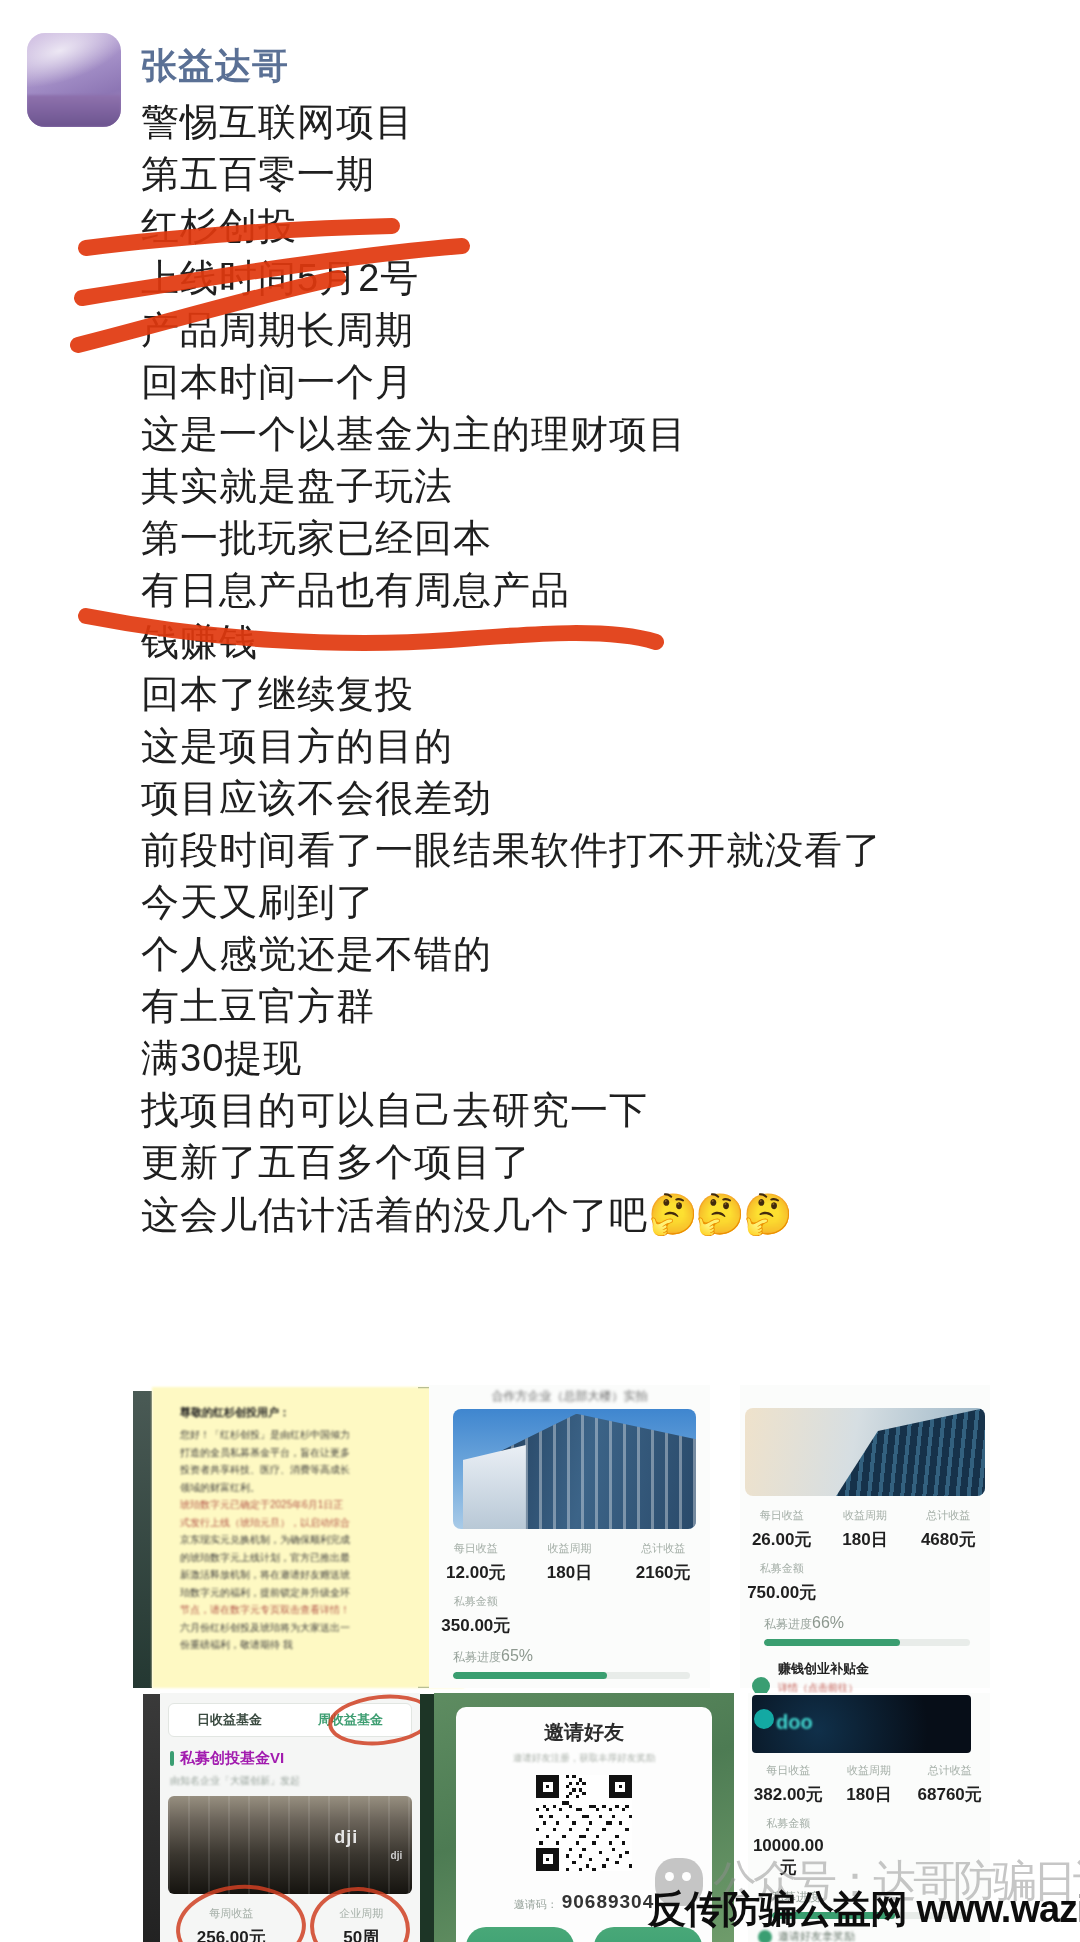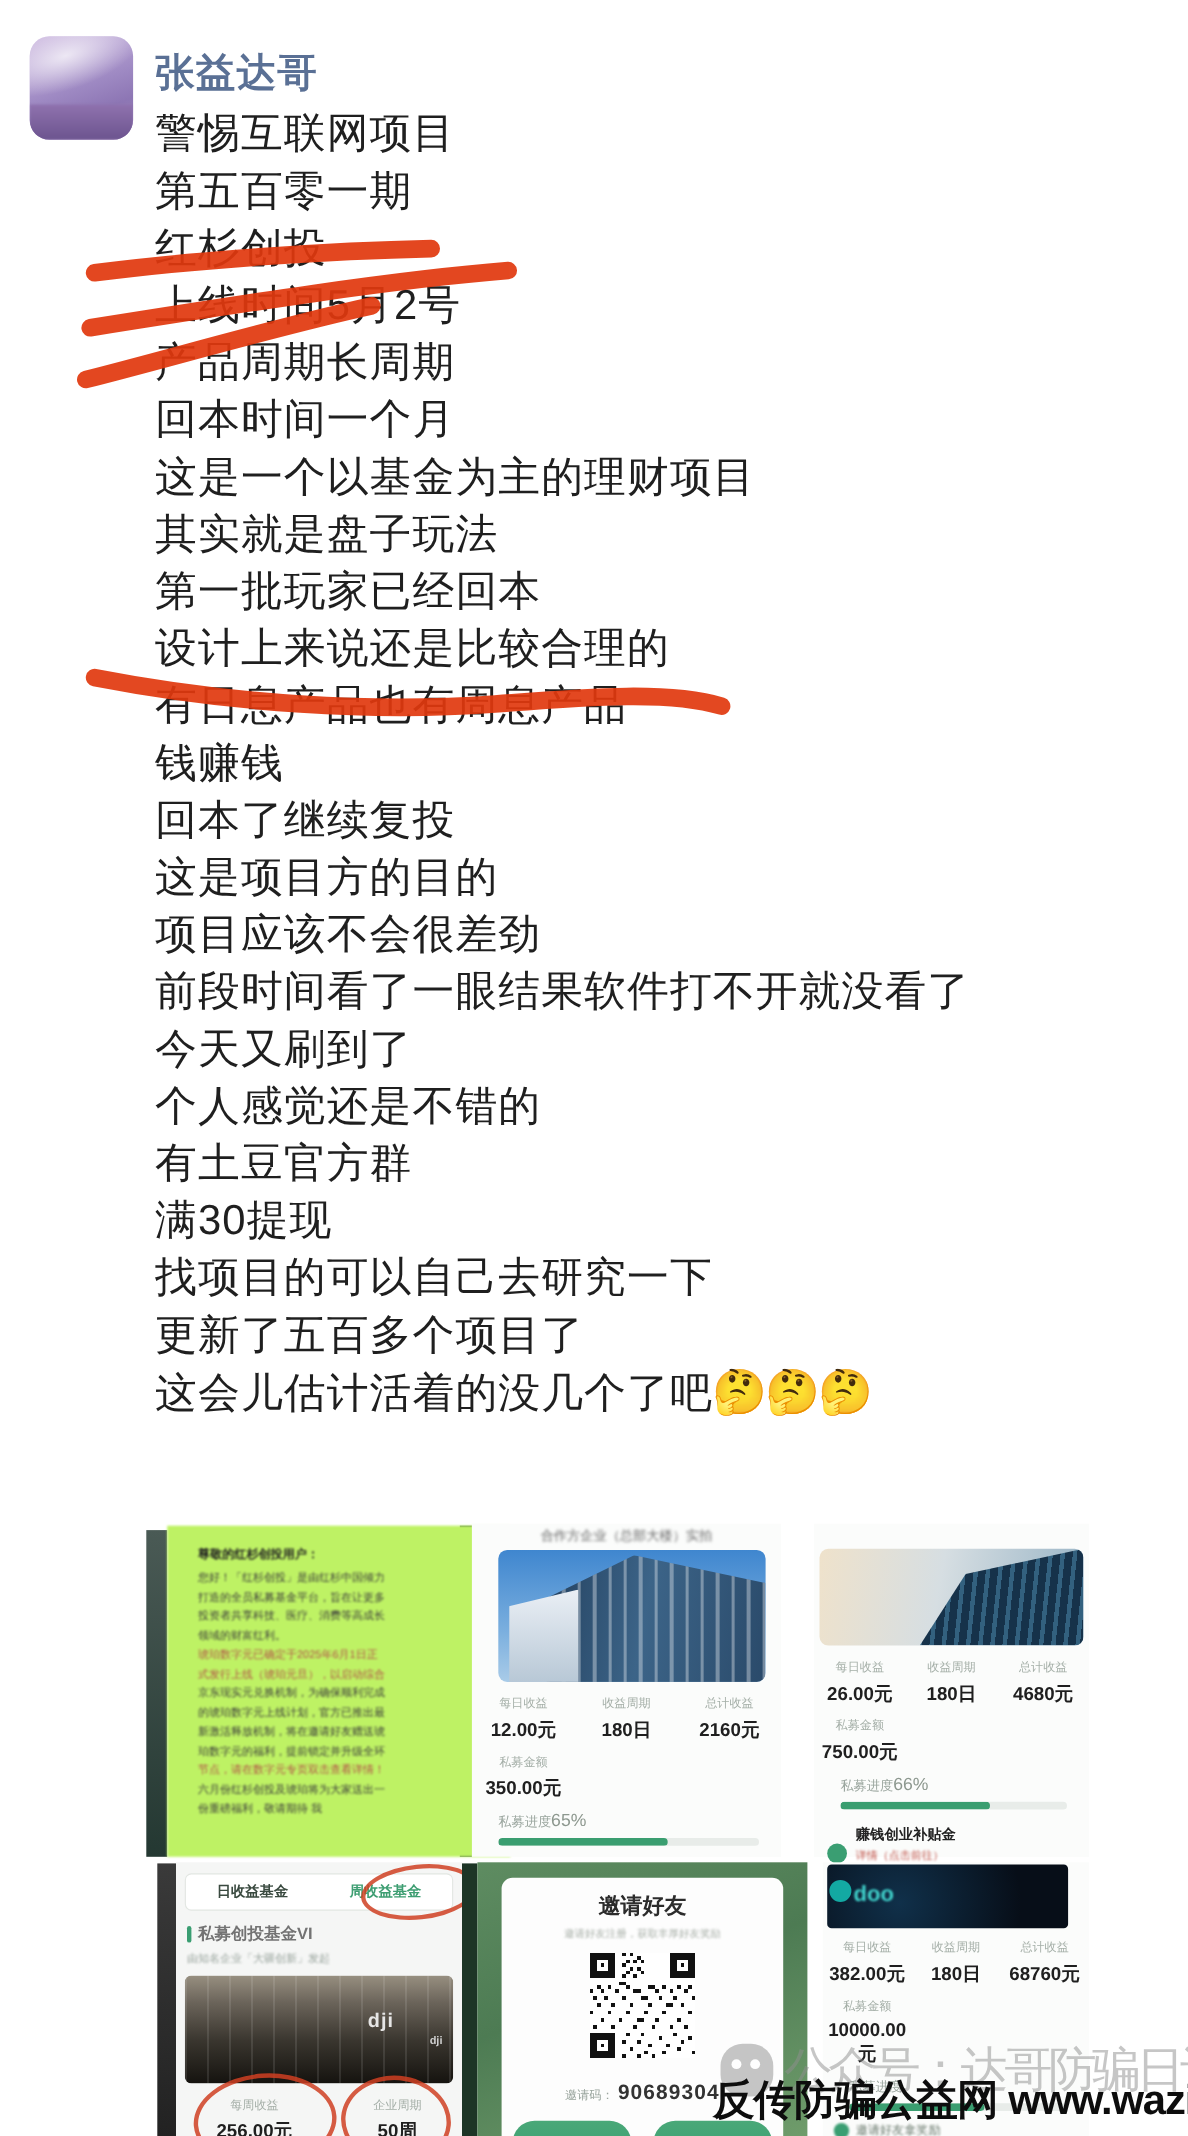--- a/index.html
+++ b/index.html
@@ -20,21 +20,21 @@
   .marks{position:absolute;left:0;top:0;width:1080px;height:1942px;pointer-events:none;z-index:4}
   
   .montage{position:absolute;left:0;top:1385px;width:1080px;height:557px;overflow:hidden;background:#fff}
   .montage *{box-sizing:border-box}
   .sliver{position:absolute;background:linear-gradient(180deg,#4a5a55,#243832)}
   .s1{left:133px;top:6px;width:19px;height:297px}
   .s2{left:418px;top:2px;width:11px;height:301px;background:#2c4a38}
   .s3{left:143px;top:309px;width:17px;height:248px;background:linear-gradient(180deg,#3a3a3a,#222)}
   .s4{left:420px;top:309px;width:14px;height:248px;background:#1d3526}
   .panel{position:absolute}
-  .p1{left:152px;top:2px;width:312px;height:301px;background:#bef264;padding:18px 82px 0 28px}
+  .p1{left:152px;top:2px;width:312px;height:301px;background:#fef9c3;padding:18px 82px 0 28px}
   .p2{left:429px;top:0;width:281px;height:303px;background:#fbfcfb}
   .p3{left:740px;top:0;width:250px;height:303px;background:#fbfcfb}
   .p4{left:160px;top:308px;width:260px;height:249px;background:#f5f6f5;overflow:hidden}
   .p5{left:434px;top:308px;width:300px;height:249px;overflow:hidden;
       background:linear-gradient(160deg,#5e8c61 0%,#4d7b53 45%,#6f9c6b 100%)}
   .p6{left:748px;top:308px;width:242px;height:249px;background:#fbfcfb;overflow:hidden}
   
   .blurry{filter:blur(0.9px)}
   .n-head{font-size:11px;font-weight:bold;color:#222;margin-bottom:6px;white-space:nowrap}
   .n-line{font-size:10px;line-height:17.5px;color:#3c3c3c;white-space:nowrap}
@@ -66,21 +66,21 @@
   .bicon{width:18px;height:18px;border-radius:50%;background:#3a9e72;flex:none;margin-top:2px}
   .btitle{font-size:13px;font-weight:bold;color:#222;filter:blur(.6px)}
   .bsub{font-size:10px;color:#c0544a;margin-top:3px;filter:blur(1.1px)}
   
   .tabs{display:flex;margin:10px 8px 0 8px;background:#fff;border:1px solid #e2e6e2;border-radius:6px;height:34px;align-items:center}
   .tab{flex:1;text-align:center;font-size:13px}
   .tab-day{color:#3a4a40;font-weight:bold}
   .tab-week{color:#3e9e72;font-weight:bold}
   .fund-title{display:flex;align-items:center;gap:6px;margin:12px 0 0 10px}
   .gbar{width:4px;height:15px;background:#3a9e72;border-radius:2px}
-  .ft{font-size:15px;font-weight:bold;color:#737373}
+  .ft{font-size:15px;font-weight:bold;color:#a21caf}
   .fsub{font-size:10px;color:#9aa59e;margin:6px 0 0 10px;filter:blur(1px);white-space:nowrap}
   .img4{margin:8px 8px 0 8px;height:98px;border-radius:6px;
     background:repeating-linear-gradient(90deg,rgba(255,255,255,.10) 0 2px,rgba(0,0,0,0) 2px 20px),
                linear-gradient(180deg,#978f80 0%,#6b645a 25%,#3a362f 60%,#15130f 100%)}
   .dji{position:absolute;right:22%;top:32%;color:#e6e6e6;font-size:18px;font-weight:bold;letter-spacing:1px;filter:blur(.4px)}
   .dji2{position:absolute;right:4%;top:55%;color:#cfcfcf;font-size:10px;font-weight:bold;filter:blur(.6px)}
   .fstats{display:flex;justify-content:space-around;margin-top:12px;text-align:center}
   .circle{position:absolute;border:4px solid #cf3f22;border-radius:50%;opacity:.85}
   .c-tab{left:168px;top:2px;width:106px;height:50px;transform:rotate(-6deg)}
   .c-st1{left:16px;top:192px;width:130px;height:86px;transform:rotate(-4deg)}
@@ -121,21 +121,20 @@
 <div class="message">
   <div class="mline">警惕互联网项目</div>
   <div class="mline">第五百零一期</div>
   <div class="mline">红杉创投</div>
   <div class="mline">上线时间5月2号</div>
   <div class="mline">产品周期长周期</div>
   <div class="mline">回本时间一个月</div>
   <div class="mline">这是一个以基金为主的理财项目</div>
   <div class="mline">其实就是盘子玩法</div>
   <div class="mline">第一批玩家已经回本</div>
-  <div class="mline">设计上来说还是比较合理的</div>
   <div class="mline">有日息产品也有周息产品</div>
   <div class="mline">钱赚钱</div>
   <div class="mline">回本了继续复投</div>
   <div class="mline">这是项目方的目的</div>
   <div class="mline">项目应该不会很差劲</div>
   <div class="mline">前段时间看了一眼结果软件打不开就没看了</div>
   <div class="mline">今天又刷到了</div>
   <div class="mline">个人感觉还是不错的</div>
   <div class="mline">有土豆官方群</div>
   <div class="mline">满30提现</div>

